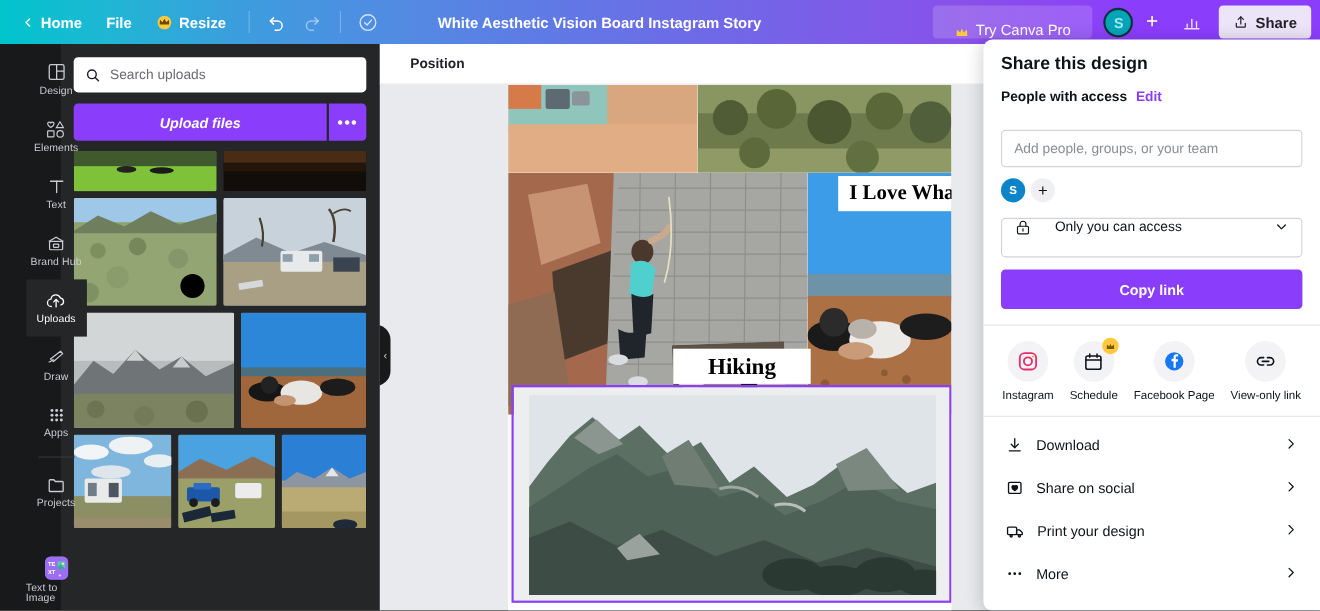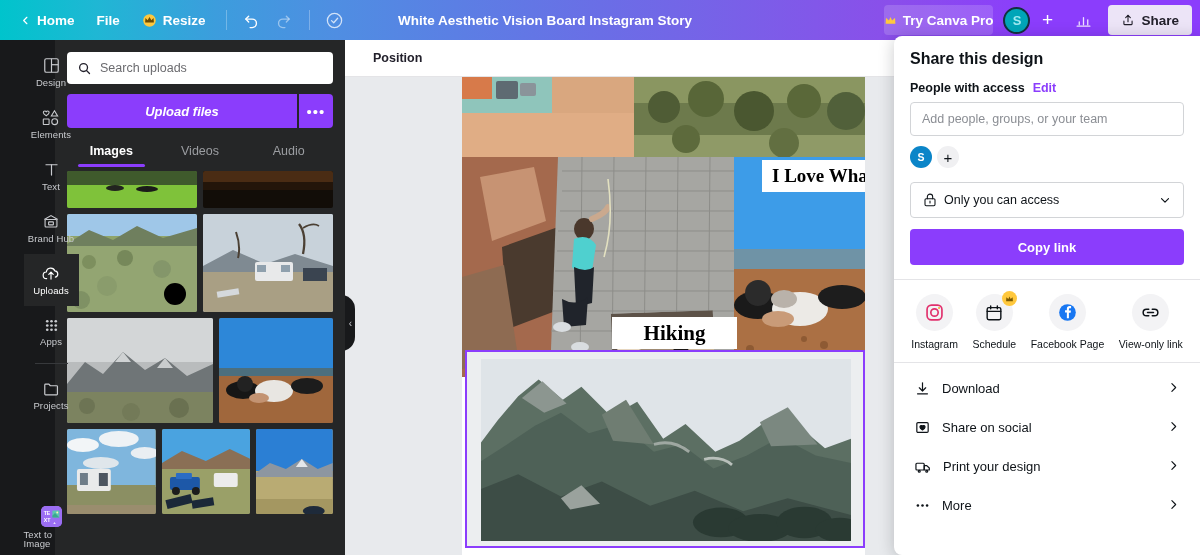--- a/index.html
+++ b/index.html
@@ -42,23 +42,23 @@
     font-size: 13.5px; font-weight: 700; color: #fff;
     padding: 5px 10px; border-radius: 4px; pointer-events: auto; cursor: text;
     margin-left: -110px;
   }
 
   .hdr-right {
     margin-left: auto; display: flex; align-items: center; gap: 4px;
     padding-right: 8px; height: 100%;
   }
   .try-pro {
-    display: flex; align-items: center; gap: 6px; height: 30px;
-    padding: 0 0; border-radius: 4px; background: rgba(255,255,255,.16);
-    font-size: 13.5px; font-weight: 700; cursor: pointer; white-space: nowrap;
+    display: flex; align-items: flex-end; gap: 6px; height: 30px;
+    padding: 0 20px; border-radius: 4px; background: rgba(255,255,255,.16);
+    font-size: 13.5px; font-weight: 400; cursor: pointer; white-space: nowrap;
   }
   .avatar-wrap { display: flex; align-items: center; padding: 0 4px 0 6px; }
   .avatar {
     width: 27px; height: 27px; border-radius: 50%;
     background: #00a5b8; color: #9fe9f0;
     display: flex; align-items: center; justify-content: center;
     font-size: 13px; font-weight: 700; border: 2.5px solid #14303f;
     cursor: pointer;
   }
   .plus-user {
@@ -181,21 +181,21 @@
   
   .share-panel {
     position: absolute; right: 0; top: 36px; width: 306px; height: 519px;
     background: #fff; border-radius: 8px 0 0 8px; z-index: 60;
     box-shadow: 0 2px 16px rgba(14,19,24,.22);
     overflow: hidden; display: flex; flex-direction: column;
   }
   .sp-body { padding: 14px 16px 0 16px; }
   .sp-title { font-size: 16px; font-weight: 700; color: #0e1318; margin-bottom: 13px; }
   .sp-rowlbl {
-    display: flex; align-items: baseline; gap: 8px; margin-bottom: 7px;
+    display: flex; align-items: baseline; gap: 8px; margin-bottom: 23px;
   }
   .sp-sublabel { font-size: 12.5px; font-weight: 700; color: #0e1318; }
   .sp-edit { font-size: 12.5px; font-weight: 700; color: #8b3dfc; cursor: pointer; }
   .sp-input {
     height: 34px; border: 1px solid #d2d4d7; border-radius: 4px;
     display: flex; align-items: center; padding: 0 11px; cursor: text;
   }
   .sp-input input {
     border: none; outline: none; width: 100%; font-size: 12.5px;
     color: #0e1318; font-family: "Liberation Sans", sans-serif; background: transparent;
@@ -207,21 +207,21 @@
     color: #fff; font-size: 10.5px; font-weight: 700;
     display: flex; align-items: center; justify-content: center; cursor: pointer;
   }
   .sp-addbtn {
     width: 22px; height: 22px; border-radius: 50%; background: #f0f0f2;
     color: #0e1318; font-size: 15px; display: flex; align-items: center;
     justify-content: center; cursor: pointer;
   }
   .sp-select {
     height: 36px; border: 1px solid #d2d4d7; border-radius: 4px;
-    display: flex; align-items: center; padding: 0 11px; gap: 6px;
+    display: flex; align-items: flex-start; padding: 0 11px; gap: 21px;
     cursor: pointer; margin-bottom: 11px;
   }
   .sp-select-txt { flex: 1; font-size: 12.5px; color: #0e1318; }
   .sp-copy {
     height: 36px; background: #8b3dfc; color: #fff; border-radius: 4px;
     display: flex; align-items: center; justify-content: center;
     font-size: 13px; font-weight: 700; cursor: pointer; margin-bottom: 14px;
   }
   .sp-hr { height: 1px; background: #e4e4e7; }
   .sp-socials {
@@ -377,20 +377,29 @@
     </div>
     <div class="rail-item active">
       <span class="ico">
         <svg width="20" height="19" viewBox="0 0 24 24" fill="none" stroke="currentColor" stroke-width="1.5" stroke-linecap="round" stroke-linejoin="round">
             <path d="M6.5 18.5a4.2 4.2 0 0 1-.4-8.4 5.6 5.6 0 0 1 10.8-1.3 3.9 3.9 0 0 1 .6 7.7"></path>
             <polyline points="9.2 13.2 12 10.4 14.8 13.2"></polyline>
             <line x1="12" y1="10.4" x2="12" y2="19"></line>
           </svg>
       </span>
       <span class="rail-label">Uploads</span>
+    </div>
+    <div class="rail-item">
+      <span class="ico">
+        <svg width="20" height="19" viewBox="0 0 24 24" fill="none" stroke="currentColor" stroke-width="1.4" stroke-linecap="round" stroke-linejoin="round">
+            <path d="M4 16.5c2.5 0 2.5-2.5 5-2.5"></path>
+            <path d="M5.5 13 17 4.2l2.6 2.7L9 16z"></path>
+          </svg>
+      </span>
+      <span class="rail-label">Draw</span>
     </div>
     <div class="rail-item">
       <span class="ico">
         <svg width="17" height="17" viewBox="0 0 24 24" fill="currentColor">
             <circle cx="6" cy="6" r="1.9"></circle>
             <circle cx="12" cy="6" r="1.9"></circle>
             <circle cx="18" cy="6" r="1.9"></circle>
             <circle cx="6" cy="12" r="1.9"></circle>
             <circle cx="12" cy="12" r="1.9"></circle>
             <circle cx="18" cy="12" r="1.9"></circle>
@@ -434,25 +443,20 @@
           <svg width="15" height="15" viewBox="0 0 24 24" fill="none" stroke="#22202b" stroke-width="2.1" stroke-linecap="round">
               <circle cx="10.5" cy="10.5" r="6.3"></circle>
               <line x1="15.2" y1="15.2" x2="20" y2="20"></line>
             </svg>
         </span>
         <input placeholder="Search uploads" style="">
       </div>
       <div class="upload-row">
         <div class="upload-btn">Upload files</div>
         <div class="upload-more">•••</div>
-      </div>
-      <div class="tabs">
-        <div class="tab active">Images</div>
-        <div class="tab">Videos</div>
-        <div class="tab">Audio</div>
       </div>
     </div>
 
     <div class="grid">
 
       <div class="grid-row" style="height:37px;overflow:hidden;">
         <div class="thumb" style="width:130px;height:37px;">
           <svg viewBox="0 0 130 37" preserveAspectRatio="none">
               <rect width="130" height="37" fill="#5b7d3a"></rect>
               <rect y="14" width="130" height="23" fill="#7fc23a"></rect>

